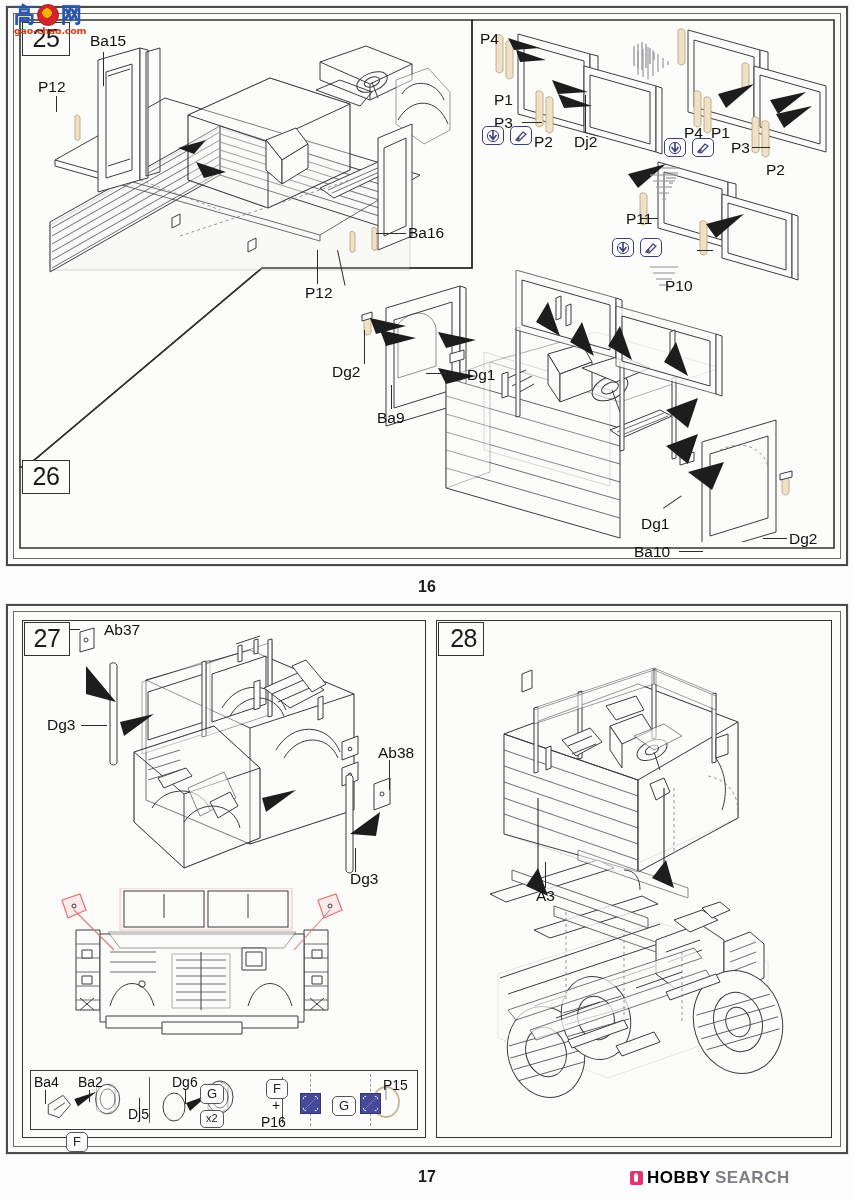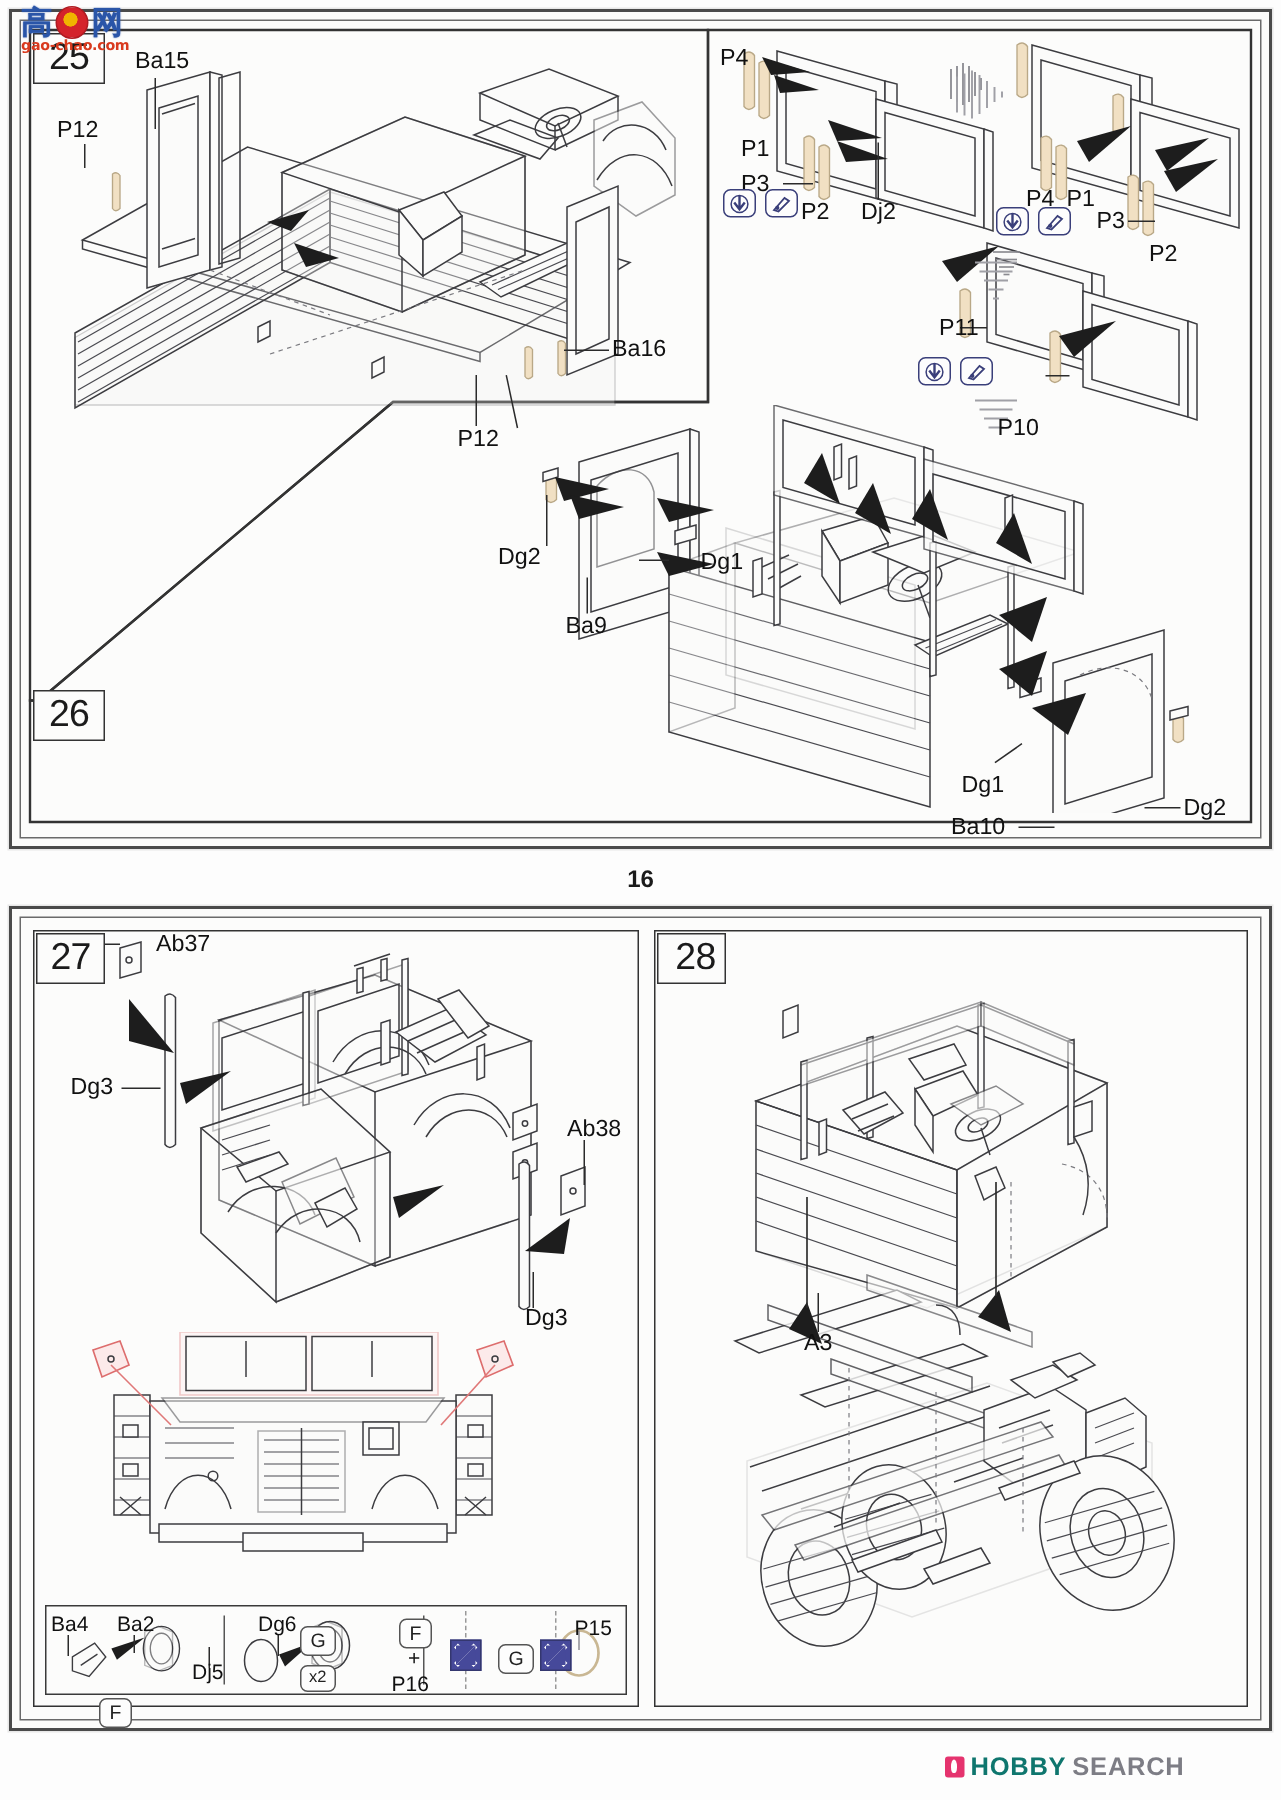--- a/index.html
+++ b/index.html
@@ -147,21 +147,21 @@
     border-radius: 2px;
     position: relative;
   }
   .hs-mark::after {
     content: "";
     position: absolute; left: 4px; top: 2px;
     width: 4px; height: 9px;
     background: #fff;
     border-radius: 50% 50% 40% 40%;
   }
-  .hs-hobby { color: #0f766e; font-weight: bold; }
+  .hs-hobby { color: #000000; font-weight: bold; }
   .hs-search { color: #7d7d85; font-weight: bold; }
 
   
   .watermark {
     position: absolute;
     z-index: 60;
     left: 14px; top: 4px;
     width: 78px; height: 42px;
     pointer-events: none;
   }
@@ -944,20 +944,21 @@
   <div class="ltrbox" style="position:absolute; left:332px; top:1096px;">G</div>
   <div class="bluesq" style="position:absolute; left:360px; top:1093px;">
     <svg width="17" height="17" viewBox="0 0 17 17">
         <path d="M2 2 L15 15 M15 2 L2 15" stroke="#fff" stroke-width="3.6" fill="none"></path>
         <path d="M2 2 L15 2 L2 15 Z" fill="#46499a"></path>
         <path d="M15 15 L2 15 L15 2 Z" fill="#46499a"></path>
       </svg>
   </div>
   <div class="lbl sm" style="left:383px; top:1077px;">P15</div>
 
+  <div class="pagenum" style="left:0; top:1168px;">17</div>
 
   <div class="hs-logo" style="left:630px; top:1168px;">
     <span class="hs-mark"></span>
     <span class="hs-hobby">HOBBY</span>
     <span class="hs-search">SEARCH</span>
   </div>
 
   <div class="watermark">
     <div class="wm-row">
       <span class="wm-ch">高</span>

